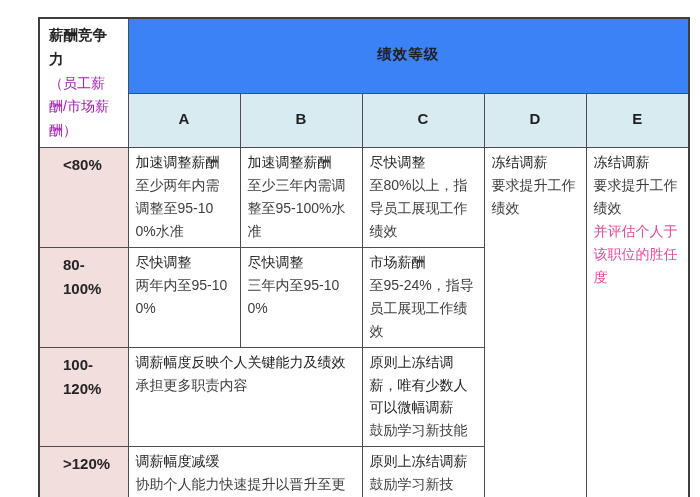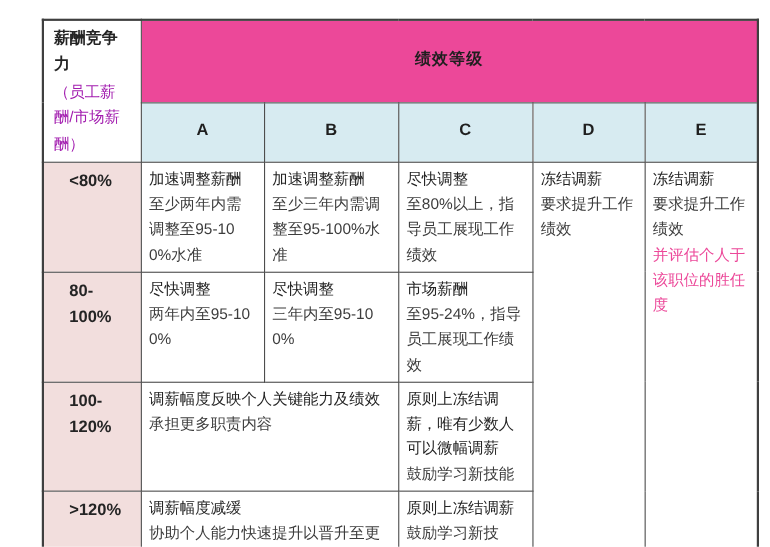--- a/index.html
+++ b/index.html
@@ -24,21 +24,21 @@
     line-height:1.64;
     color:#3a3a3a;
     overflow:hidden;
     word-break:break-all;
   }
   
   td.corner{background:#ffffff;padding-left:9px;padding-top:5px;}
   .corner .t1{font-weight:700;color:#242424;font-size:14.5px;}
   .corner .t2{color:#a21caf;font-size:14px;line-height:1.7;}
   td.grp{
-    background:#ec4899;text-align:center;vertical-align:middle;
+    background:#3b82f6;text-align:center;vertical-align:middle;
     font-weight:700;color:#1f1f1f;font-size:14.5px;letter-spacing:1px;
   }
   td.grade{
     background:#d7ebf1;text-align:center;vertical-align:middle;
     font-weight:700;color:#1f1f1f;font-size:15px;
   }
   
   td.lbl{
     background:#f2dedd;font-weight:700;color:#242424;
     font-size:15px;padding-top:5px;padding-left:23px;word-break:normal;

